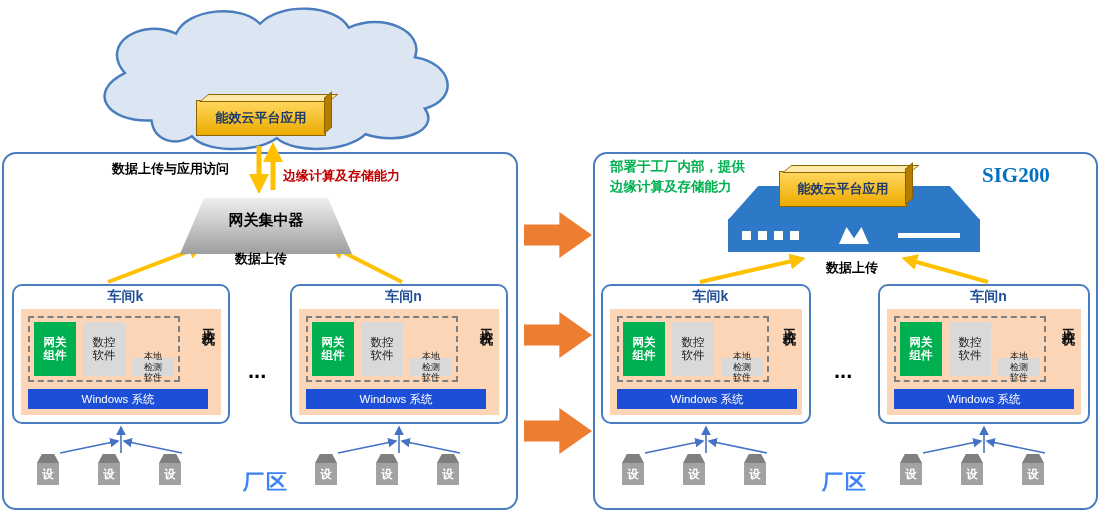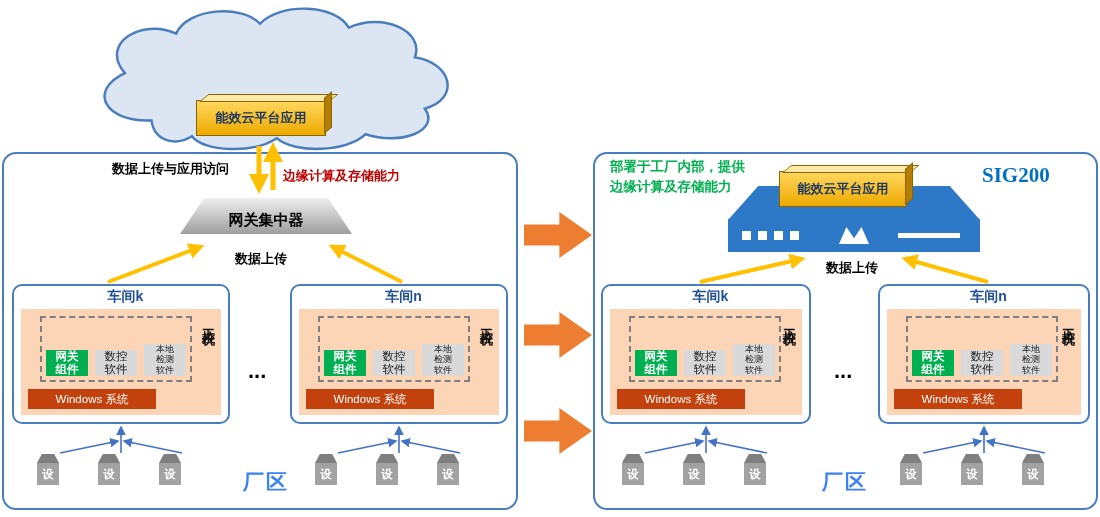--- a/index.html
+++ b/index.html
@@ -14,47 +14,47 @@
 
   .app3d{position:absolute;width:128px;height:34px;z-index:5;
          background:linear-gradient(180deg,#ffd75e 0%,#edaa00 100%);
          border:1px solid #8a6400;display:flex;align-items:center;justify-content:center;
          font-size:13px;font-weight:bold;color:#1f3864;}
   .app3d::before{content:"";position:absolute;left:2px;top:-7px;width:100%;height:6px;
          background:#ffe9a8;border:1px solid #8a6400;transform:skewX(-50deg);transform-origin:bottom left;}
   .app3d::after{content:"";position:absolute;right:-7px;top:-3px;width:6px;height:100%;
          background:#b57e00;border:1px solid #8a6400;transform:skewY(-40deg);transform-origin:top left;}
 
-  .trapezoid{position:absolute;left:180px;top:198px;width:172px;height:36px;z-index:3;
+  .trapezoid{position:absolute;left:180px;top:198px;width:172px;height:56px;z-index:3;
              background:linear-gradient(180deg,#efefef 0%,#9e9e9e 100%);
              clip-path:polygon(14% 0,86% 0,100% 100%,0 100%);
              text-align:center;line-height:44px;font-weight:bold;font-size:15px;color:#000;}
 
   .lbl{position:absolute;white-space:nowrap;z-index:4;}
   .lbl-b13{font-size:13px;font-weight:bold;color:#000;}
   .lbl-risk{font-size:13px;font-weight:bold;color:#c00000;}
   .lbl-note{font-size:13.5px;font-weight:bold;color:#00b050;}
   .lbl-model{font-size:21px;font-weight:bold;color:#0070c0;font-family:"Liberation Serif",serif;}
   .lbl-area{font-size:21px;font-weight:bold;color:#3b82f6;letter-spacing:2px;}
   .lbl-dots{font-size:22px;font-weight:bold;color:#000;}
 
   .workshop{position:absolute;border:2px solid #4a7dbe;border-radius:10px;background:#fff;z-index:3;box-sizing:border-box;padding-left:9px;}
   .ws-title{text-align:center;font-weight:bold;font-size:14px;color:#1f4e95;padding-top:2px;}
   .ws-panel{position:absolute;left:7px;right:7px;top:23px;bottom:7px;background:#fbd5b5;}
-  .ws-dashed{position:absolute;left:19px;top:7px;width:152px;height:66px;border:2px dashed #7f7f7f;
-             box-sizing:border-box;display:flex;gap:7px;padding:4px;align-items:flex-end;}
+  .ws-dashed{position:absolute;left:7px;top:7px;width:152px;height:66px;border:2px dashed #7f7f7f;
+             box-sizing:border-box;display:flex;gap:7px;padding:4px;}
   .chip{flex:1;display:flex;flex-direction:column;align-items:center;justify-content:center;
         line-height:1.15;text-align:center;}
   .chip span{display:block;}
   .chip-green{background:#00b050;color:#fff;font-weight:bold;font-size:11.5px;}
   .chip-gray{background:#d9d9d9;color:#1a1a1a;font-size:11.5px;}
   .chip-small{font-size:9px;line-height:1.2;margin-top:36px;}
   .ws-ipc{position:absolute;right:4px;top:9px;writing-mode:vertical-rl;font-size:13px;font-weight:600;
           color:#111;letter-spacing:2px;}
-  .ws-os{position:absolute;left:7px;bottom:6px;width:128px;height:20px;background:#c2410c;color:#fff;
+  .ws-os{position:absolute;left:7px;bottom:6px;width:180px;height:20px;background:#1d4ed8;color:#fff;
          font-size:11.5px;text-align:center;line-height:20px;}
 
   .device{position:absolute;width:22px;z-index:3;}
   .device-roof{height:9px;background:#7f7f7f;clip-path:polygon(22% 0,78% 0,100% 100%,0 100%);}
   .device-body{height:22px;background:#a2a2a2;color:#fff;font-size:11.5px;font-weight:bold;
                text-align:center;line-height:22px;}
 
   .flow-arrow{position:absolute;left:524px;width:68px;height:46px;background:#ed7d31;z-index:2;
               clip-path:polygon(0 27%,52% 27%,52% 0,100% 50%,52% 100%,52% 73%,0 73%);}
 

